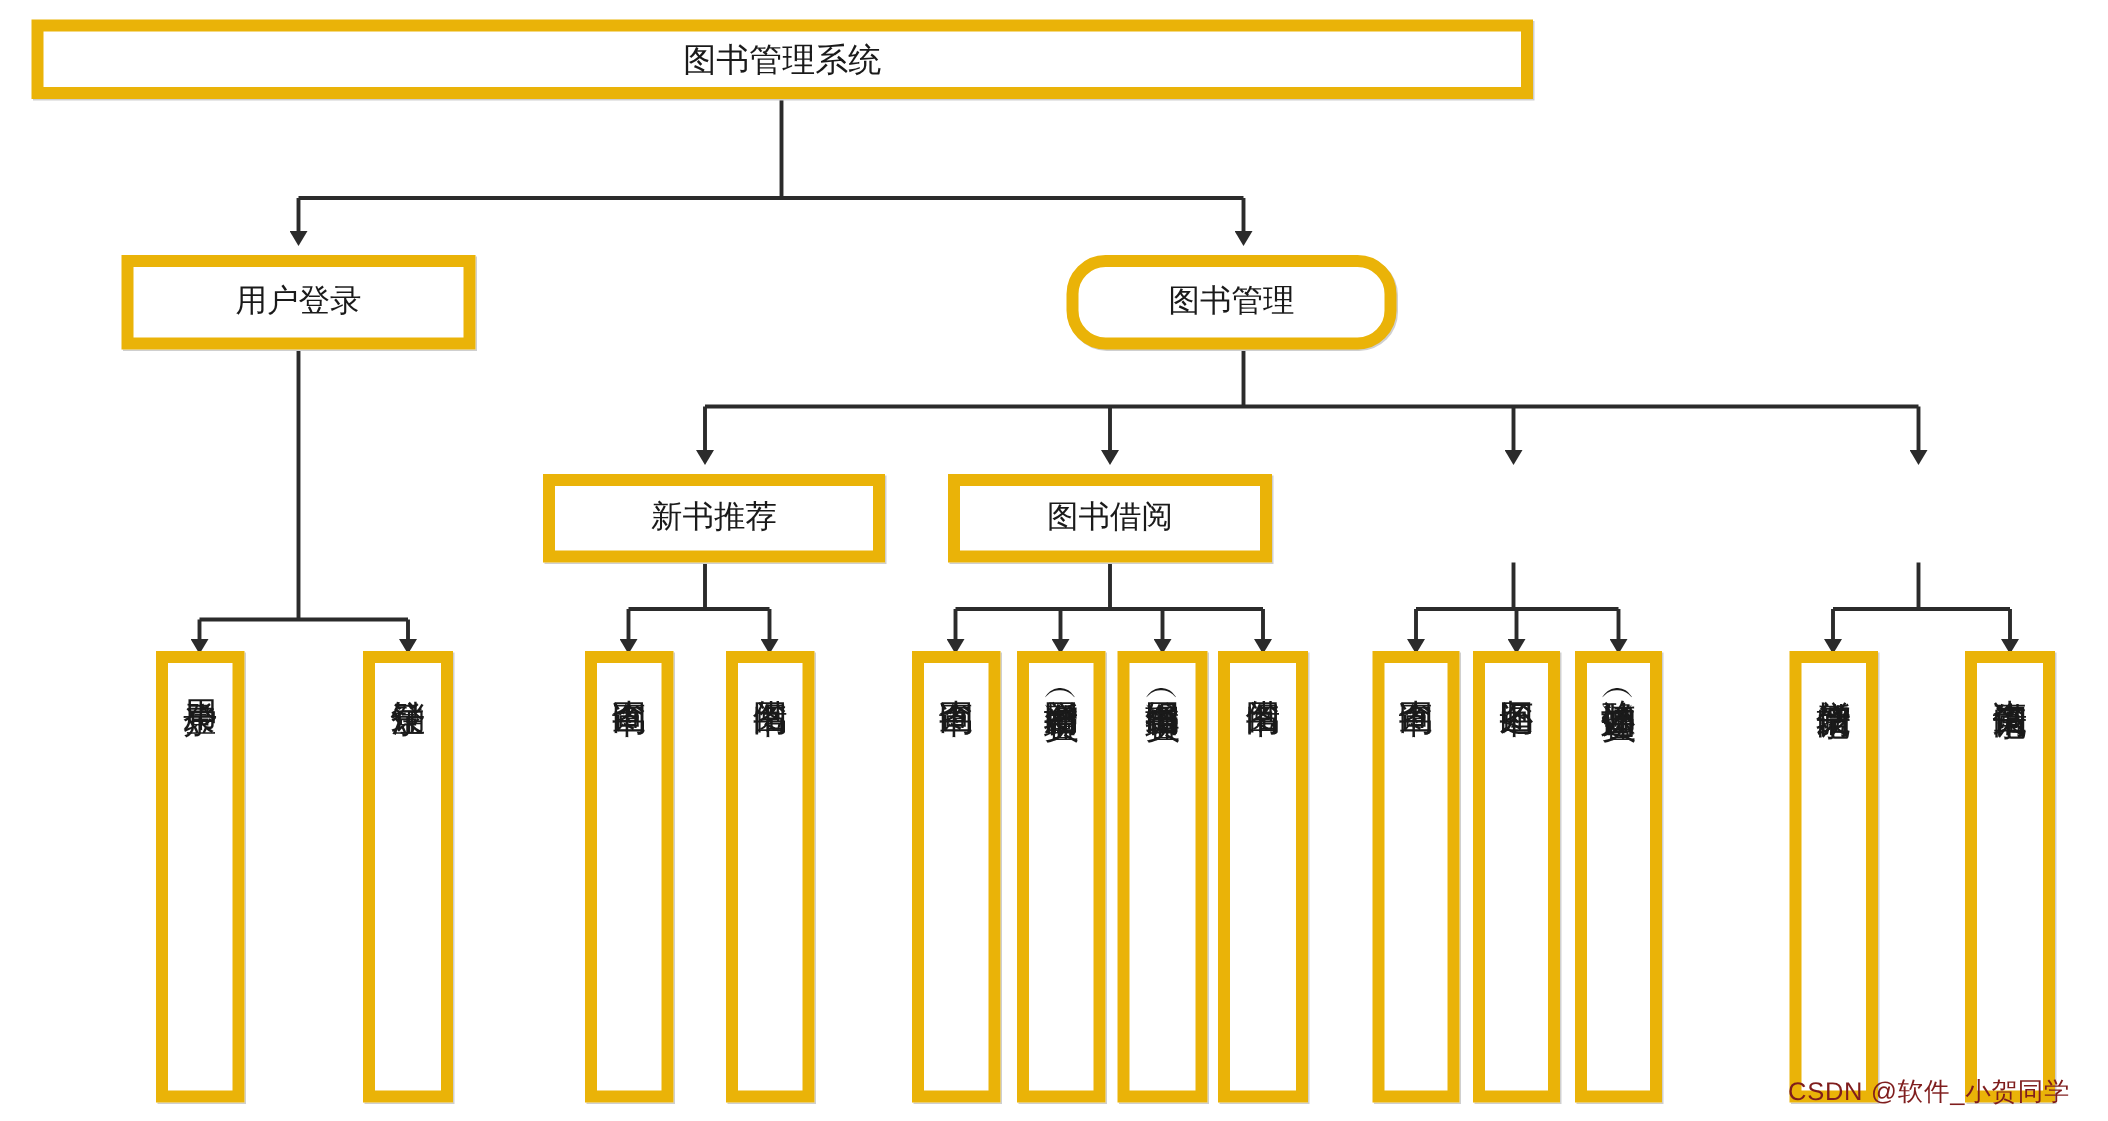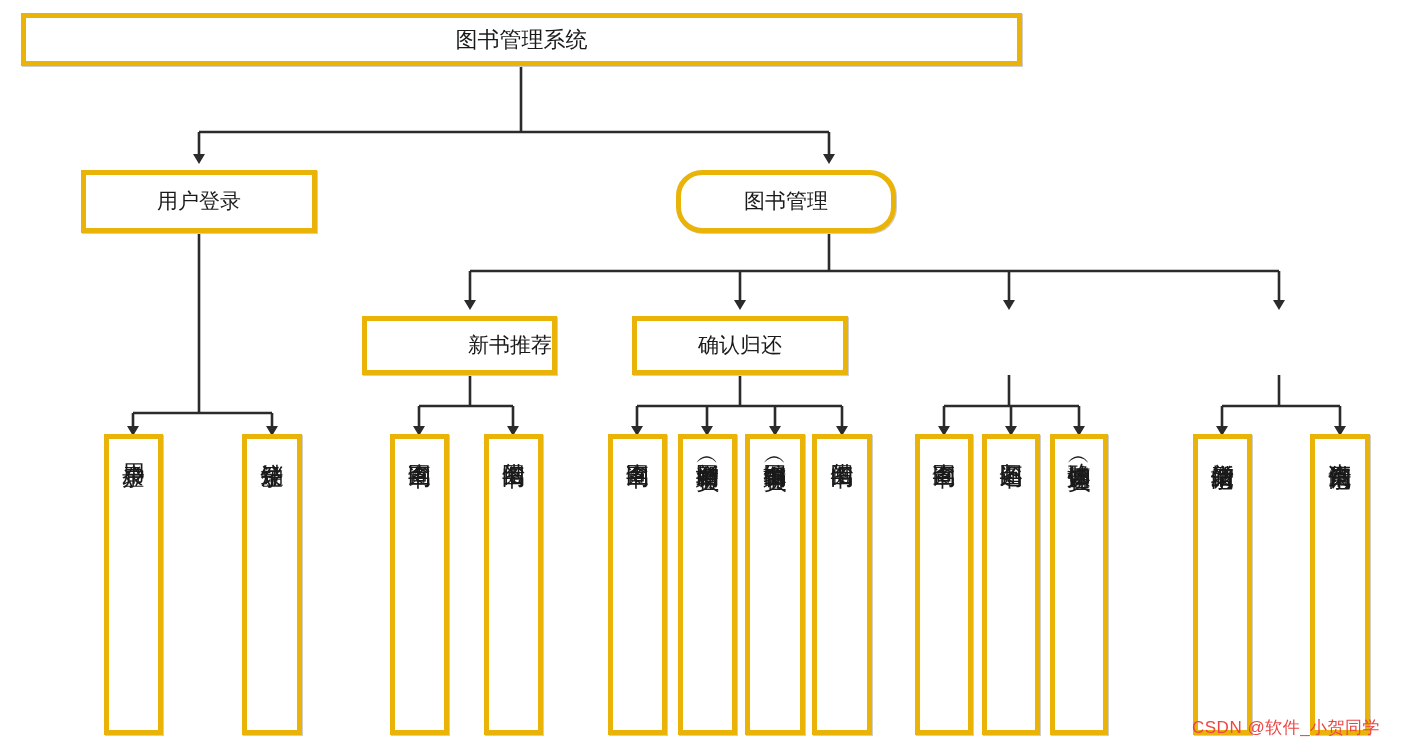--- a/index.html
+++ b/index.html
@@ -22,21 +22,21 @@
     left: 0;
     top: 0;
     width: 1405px;
     height: 747px;
     pointer-events: none;
   }
   .node {
     position: absolute;
     box-sizing: border-box;
     background: #ffffff;
-    border: 5px solid #eab308;
+    border: 8px solid #eab308;
     display: flex;
     align-items: center;
     justify-content: center;
     color: #1a1a1a;
     box-shadow: 1px 1px 0 0 #cfcfcf;
   }
   .node .label {
     display: block;
     text-align: center;
     line-height: 1.18;
@@ -52,21 +52,21 @@
     writing-mode: vertical-rl;
     text-orientation: upright;
     font-size: 23px;
     letter-spacing: 1px;
     line-height: 1.0;
     white-space: nowrap;
   }
   .watermark {
     position: absolute;
     font-size: 17px;
-    color: #ef4444;
+    color: #7f1d1d;
     white-space: nowrap;
     letter-spacing: 0.5px;
   }
 </style>
 </head>
 <body>
 
 <div id="canvas">
 
   <svg id="edges" viewBox="0 0 1405 747">
@@ -119,29 +119,29 @@
     </g>
   </svg>
 
   <div class="node node-root" style="left:21px; top:13px; width:1001px; height:53px;">
     <span class="label">图书管理系统</span>
   </div>
 
   <div class="node node-l1" style="left:81px; top:170px; width:236px; height:63px;">
     <span class="label">用户登录</span>
   </div>
-  <div class="node node-l1" style="left:676px; top:170px; width:220px; height:63px;border-radius:26px;">
+  <div class="node node-l1" style="left:711px; top:170px; width:220px; height:63px;border-radius:26px;">
     <span class="label">图书管理</span>
   </div>
 
-  <div class="node node-l2" style="left:362px; top:316px; width:195px; height:59px;justify-content:flex-end;">
+  <div class="node node-l2" style="left:362px; top:316px; width:228px; height:59px;">
     <span class="label">新书推荐</span>
   </div>
   <div class="node node-l2" style="left:632px; top:316px; width:216px; height:59px;">
-    <span class="label">确认归还</span>
+    <span class="label">图书借阅</span>
   </div>
 
   <div class="node node-leaf" style="left:104px; top:434px; width:59px; height:301px;">
     <span class="label">用户登录</span>
   </div>
   <div class="node node-leaf" style="left:242px; top:434px; width:60px; height:301px;">
     <span class="label">注销登录</span>
   </div>
 
   <div class="node node-leaf" style="left:390px; top:434px; width:59px; height:301px;">

